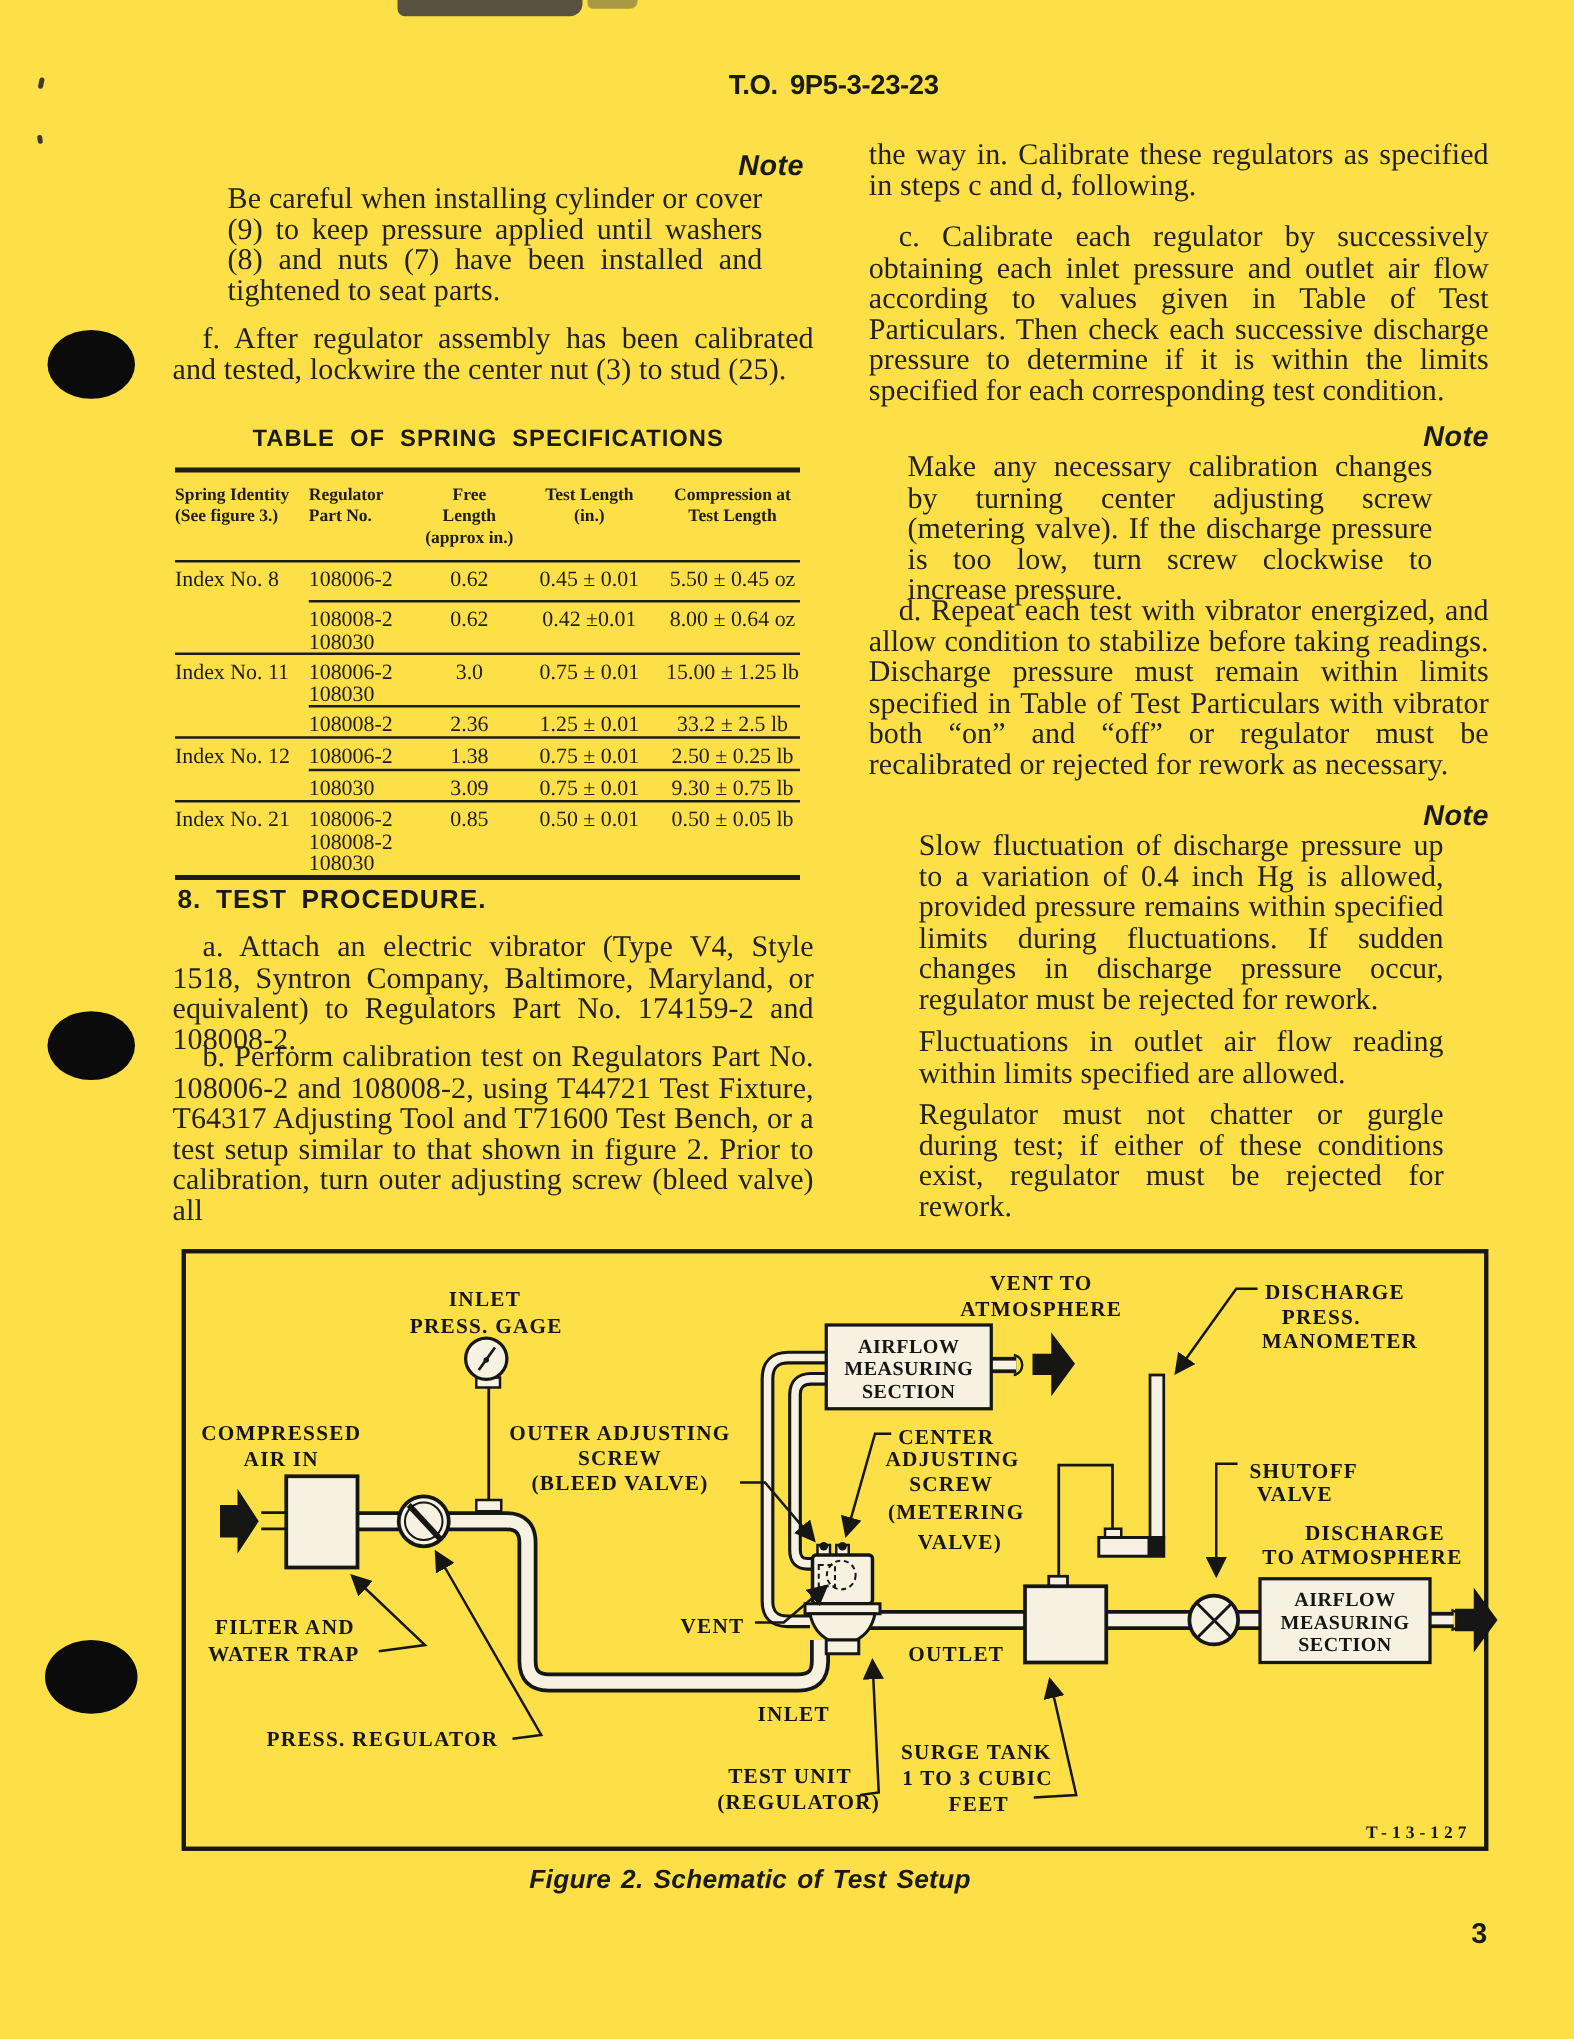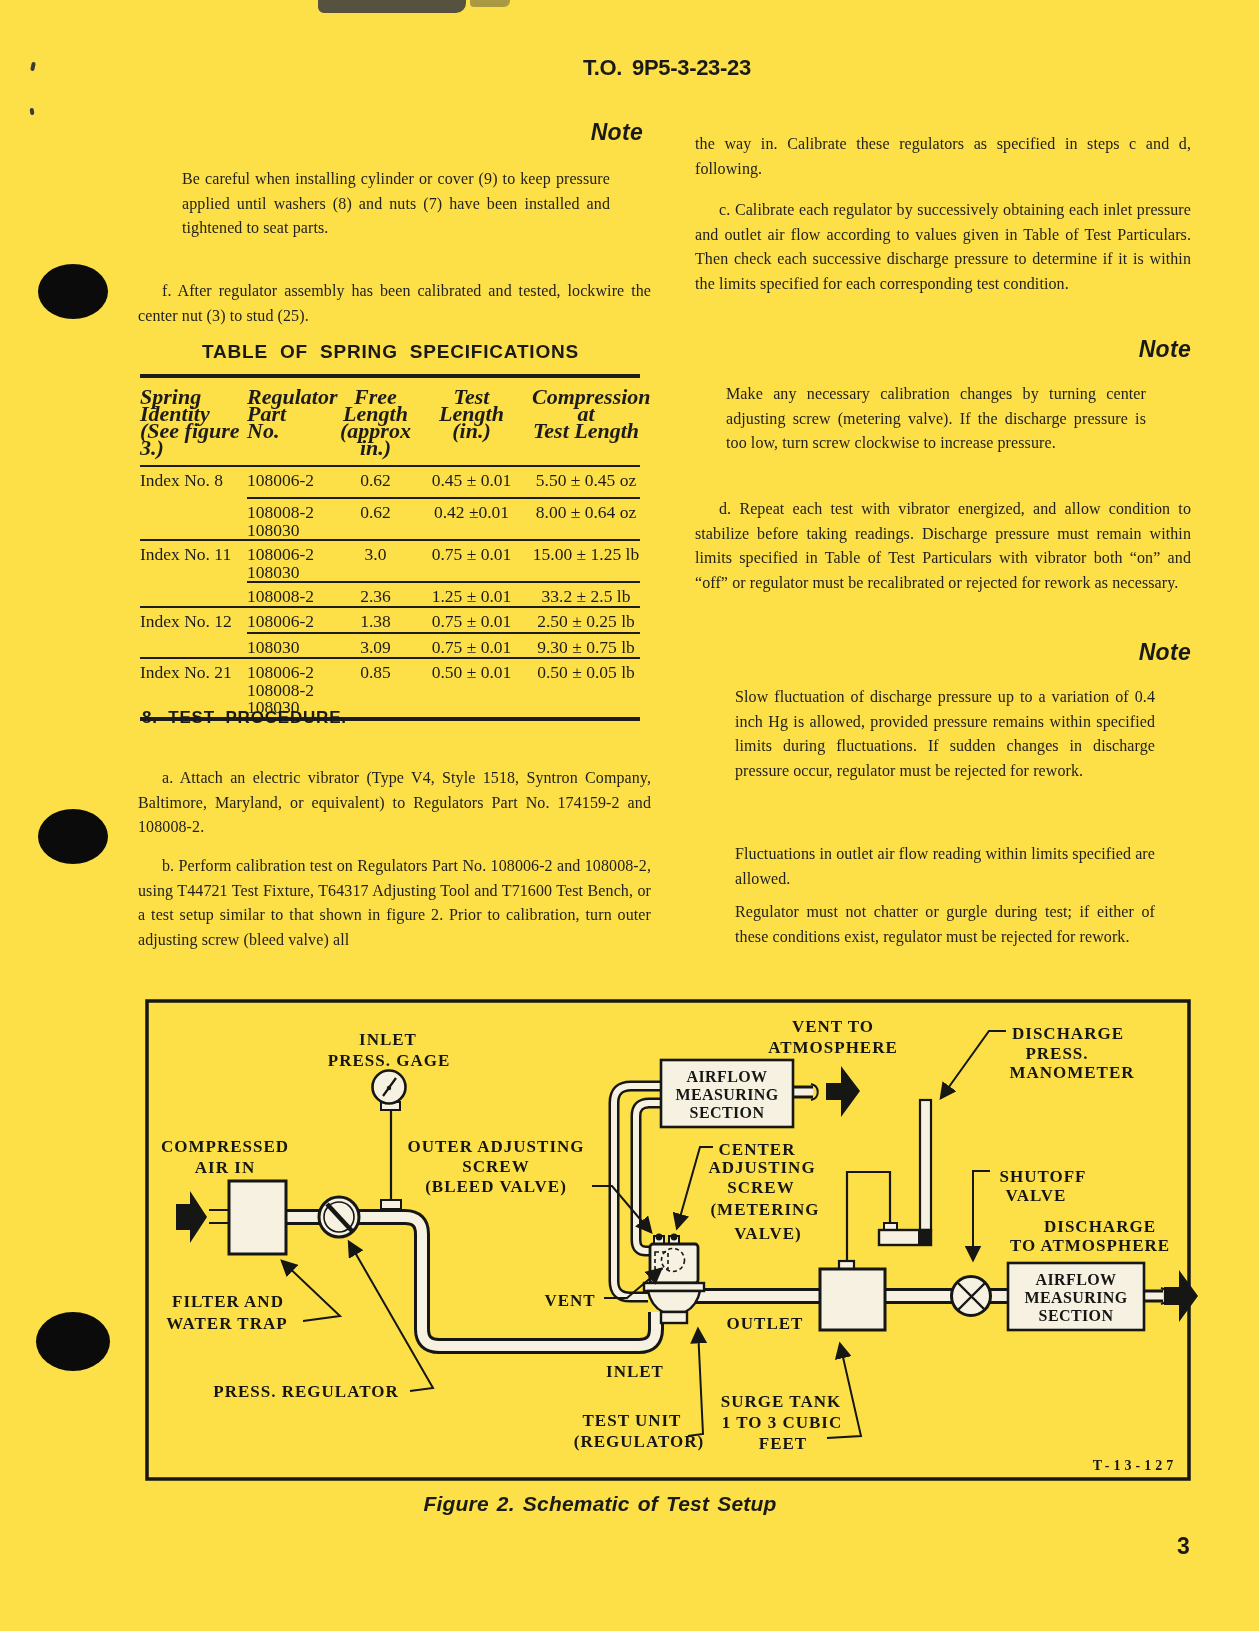--- a/index.html
+++ b/index.html
@@ -2,39 +2,39 @@
 <html><head>
 <meta charset="utf-8">
 <style>
   html,body { margin:0; padding:0; background:#8a8a85; }
   .page {
     position:relative; width:1259px; height:1631px; margin:0 auto;
     background:#fde047; overflow:hidden;
     font-family:"Liberation Serif", serif; color:#222120;
   }
   .abs { position:absolute; }
-  .par { font-size:16px; line-height:24.6px; text-align:justify; letter-spacing:0.1px;margin-top:20px; }
+  .par { font-size:24px; line-height:24.6px; text-align:justify; letter-spacing:0.1px; }
   .indent { text-indent:24px; }
   .sans { font-family:"Liberation Sans", sans-serif; font-weight:bold; color:#1a1a19; }
   .note-h { font-size:23px; text-align:right; letter-spacing:0.3px;font-style:italic; }
-  .sec-h { font-size:17px; letter-spacing:0.8px; word-spacing:5px; }
+  .sec-h { font-size:21px; letter-spacing:0.8px; word-spacing:5px; }
   .tbl-title { font-size:19px; letter-spacing:0.8px; word-spacing:6px; text-align:center; }
   .doc-header { font-size:22px; letter-spacing:-0.3px; word-spacing:4px; }
   .caption { font-size:21px; font-style:italic; letter-spacing:0.2px; word-spacing:2px; text-align:center; }
   .pageno { font-size:23px; }
 
   
   .spec-table { position:absolute; left:140px; top:374px; width:500px; color:#1d1c1b; }
   .rule { border-top:2px solid #1d1c1b; height:0; }
   .rule.heavy { border-top-width:4px; }
   .rule.partial { margin-left:107px; }
   .trow { display:grid; grid-template-columns:107px 76px 88px 104px 125px; }
   .trow > div { padding-top:5px; font-size:17.5px; line-height:17.5px; white-space:pre-line; }
   .trow .c3, .trow .c4, .trow .c5 { text-align:center;margin-left:17px; }
-  .thead > div { font-style:italic; font-weight:bold; font-size:22px; line-height:17px; padding-top:10px; padding-bottom:9px; }
+  .thead > div { font-weight:bold; font-size:14px; line-height:17px; padding-top:10px; padding-bottom:9px; }
   .r1 { min-height:30px; } .r2 { min-height:40px; } .r3 { min-height:39px; }
   .r4 { min-height:23px; } .r5 { min-height:24px; } .r6 { min-height:23px; } .r7 { min-height:55px; }
 
   
   .punch-dot { position:absolute; background:#0b0b0b; border-radius:50%; }
   .smudge { position:absolute; background:#45433e; opacity:0.9; }
   .speck { position:absolute; background:#3c3a35; }
 
   
   svg text { font-family:"Liberation Serif", serif; font-weight:bold; fill:#161614; }

